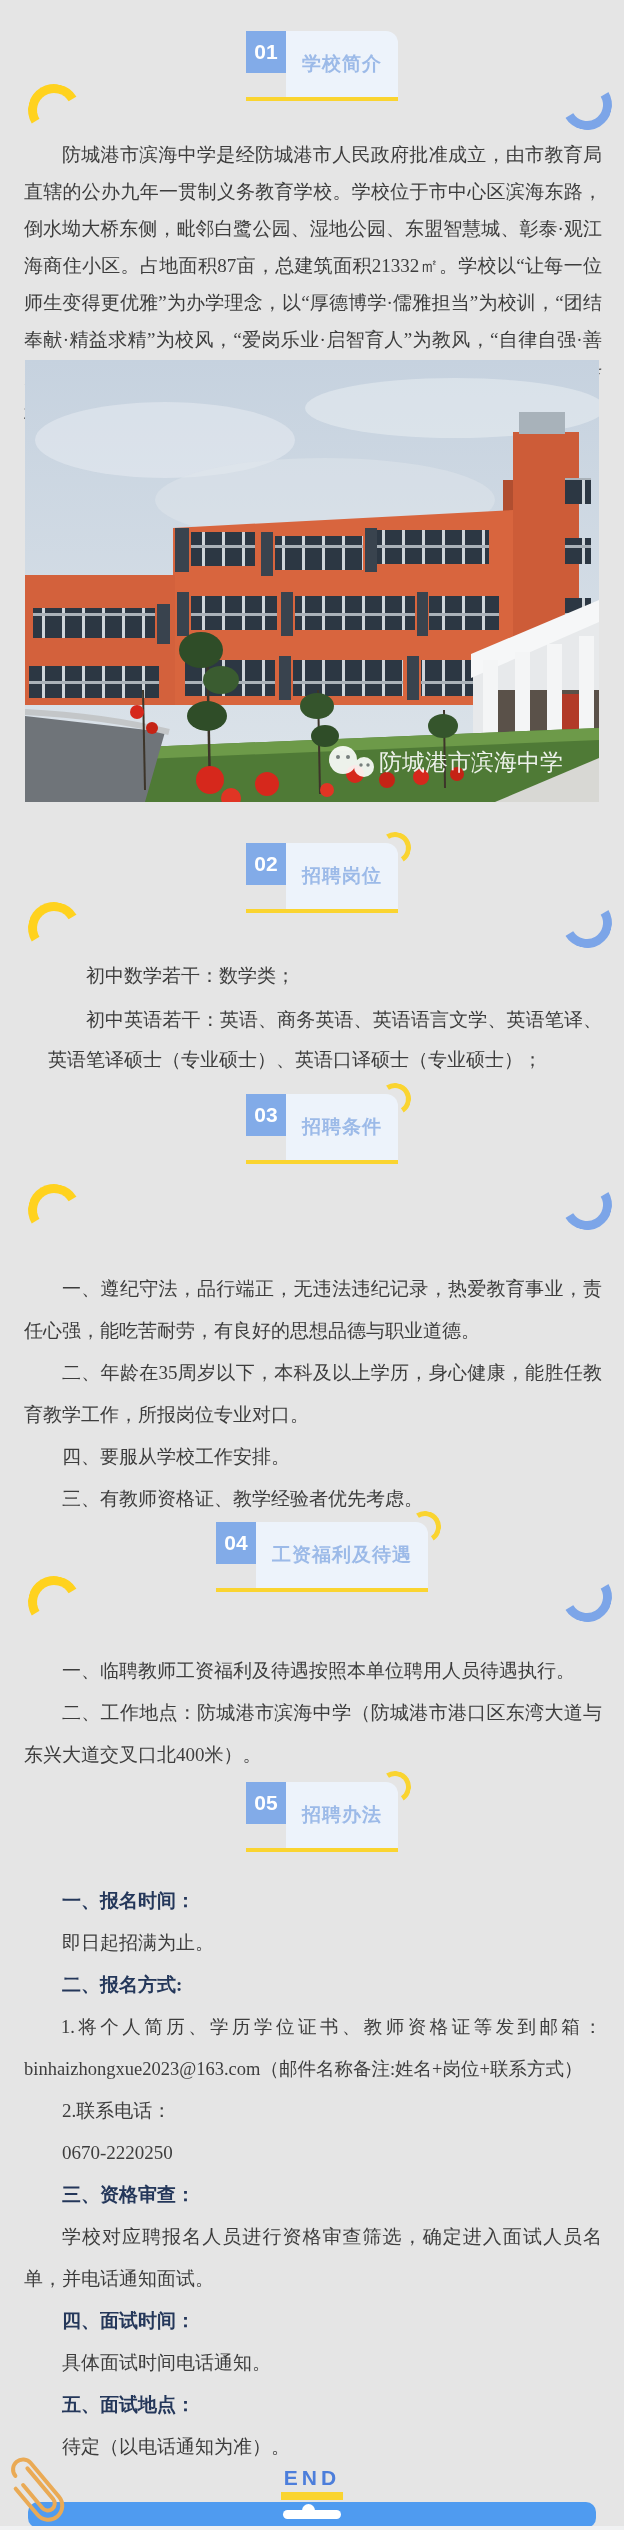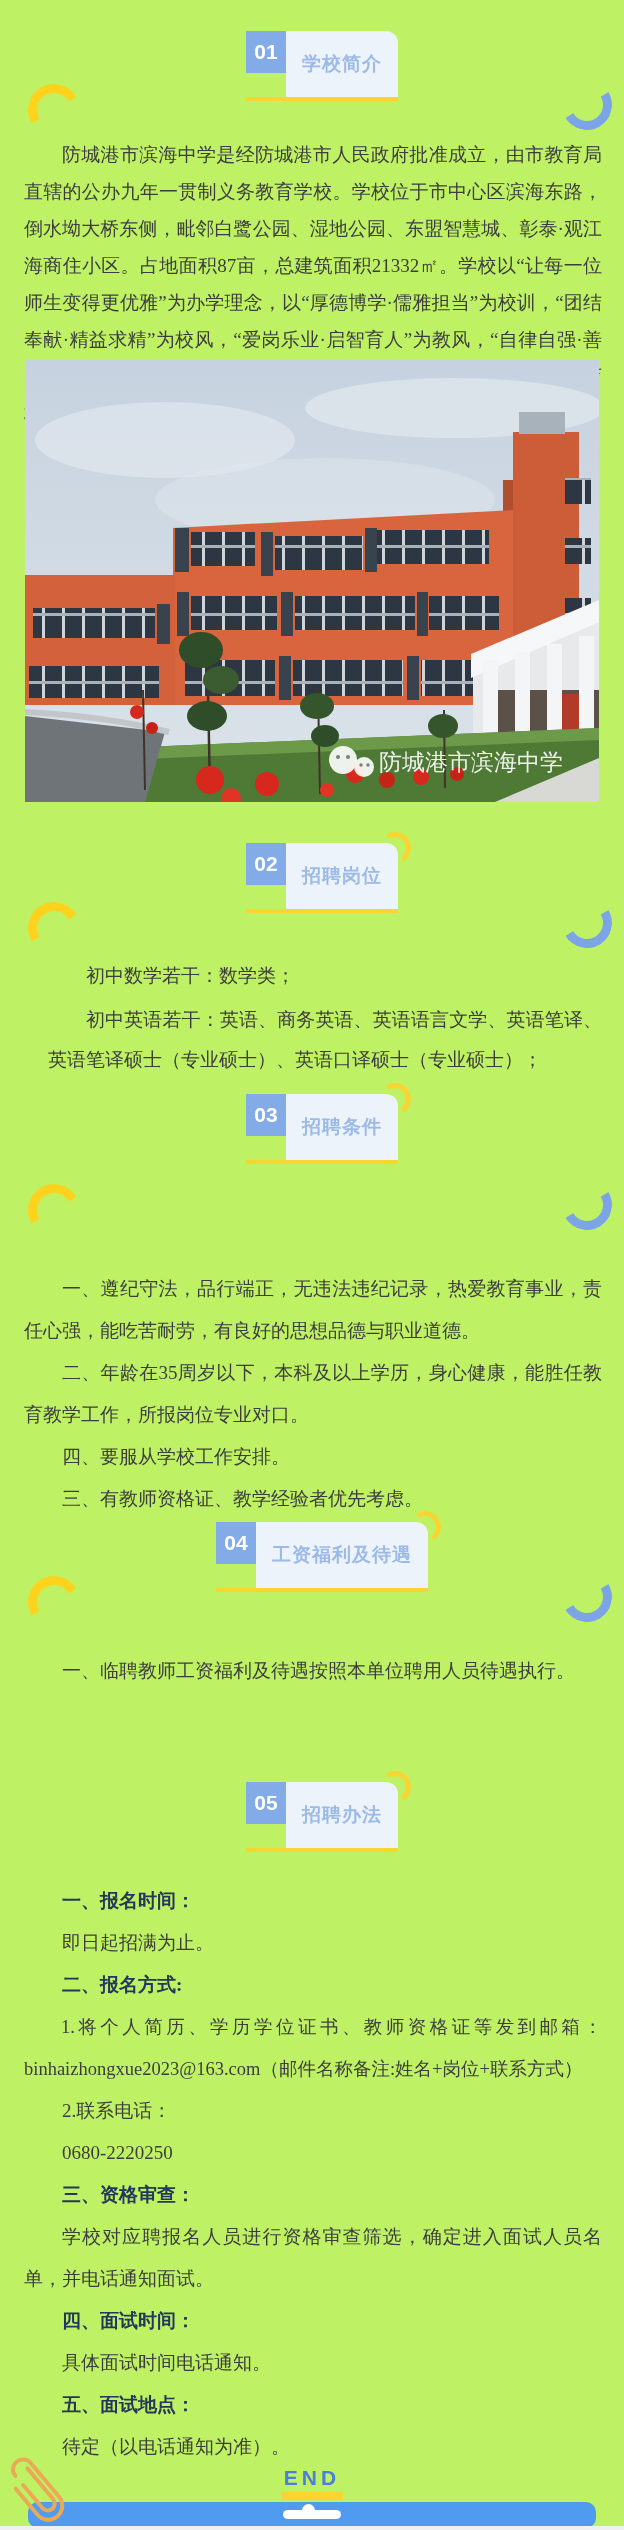--- a/index.html
+++ b/index.html
@@ -1,16 +1,16 @@
 <!DOCTYPE html>
 <html><head>
 <meta charset="utf-8">
 <style>
   html,body{margin:0;padding:0;background:#ffffff;}
-  #page{position:relative;width:624px;height:2530px;background:#bef264;overflow:hidden;
+  #page{position:relative;width:624px;height:2530px;background:#e5e5e5;overflow:hidden;
         font-family:"Liberation Serif","DejaVu Serif",serif;color:#3d3d3d;}
 
   
   .sec-badge{position:absolute;left:50%;transform:translateX(-50%);margin-left:10px;
              display:inline-flex;align-items:stretch;border-bottom:4px solid #fad430;
              font-family:"Liberation Sans","DejaVu Sans",sans-serif;}
   .sec-num{width:40px;height:42px;background:#82abe8;color:#ffffff;font-weight:bold;
            font-size:21px;display:flex;align-items:center;justify-content:center;}
   .sec-lbl{height:42px;background:#edf3fb;color:#9cbae8;font-weight:bold;font-size:19px;
            line-height:42px;padding:12px 16px;border-radius:0 12px 0 0;letter-spacing:1px;}
@@ -203,34 +203,35 @@
     <span class="sec-num">04</span>
     <span class="sec-lbl">工资福利及待遇</span>
     <span class="corner-arc"></span>
   </div>
   <div class="decor" style="top:1576px">
     <div class="arc-y"></div>
     <div class="arc-b"></div>
   </div>
   <div class="btxt lh42" style="top:1650px">
     <p>一、临聘教师工资福利及待遇按照本单位聘用人员待遇执行。</p>
+    <p>二、工作地点：防城港市滨海中学（防城港市港口区东湾大道与东兴大道交叉口北400米）。</p>
   </div>
 
   <div class="sec-badge" style="top:1782px">
     <span class="sec-num">05</span>
     <span class="sec-lbl">招聘办法</span>
     <span class="corner-arc"></span>
   </div>
   <div class="btxt lh42" style="top:1880px">
     <p class="s5head">一、报名时间：</p>
     <p>即日起招满为止。</p>
     <p class="s5head">二、报名方式:</p>
     <p class="email-row">1.将个人简历、学历学位证书、教师资格证等发到邮箱：binhaizhongxue2023@163.com（邮件名称备注:姓名+岗位+联系方式）</p>
     <p>2.联系电话：</p>
-    <p>0680-2220250</p>
+    <p>0670-2220250</p>
     <p class="s5head">三、资格审查：</p>
     <p>学校对应聘报名人员进行资格审查筛选，确定进入面试人员名单，并电话通知面试。</p>
     <p class="s5head">四、面试时间：</p>
     <p>具体面试时间电话通知。</p>
     <p class="s5head">五、面试地点：</p>
     <p>待定（以电话通知为准）。</p>
   </div>
 
   <div class="end-wrap">
     <div class="end-txt">END</div>

